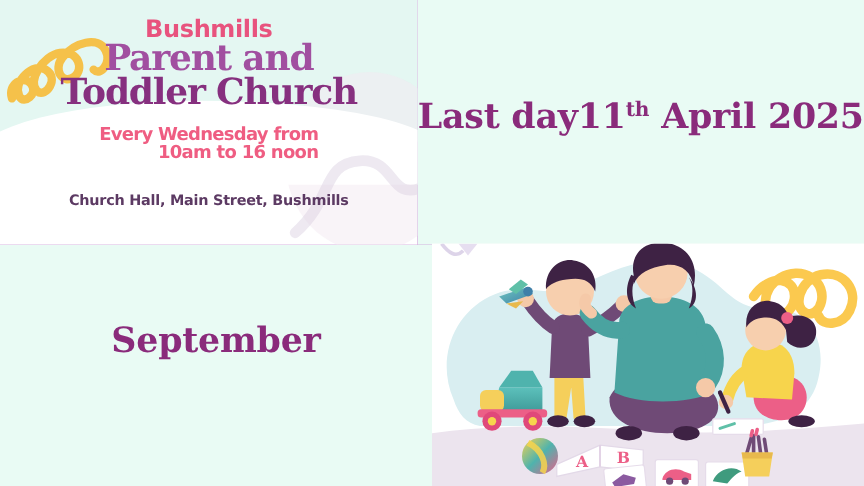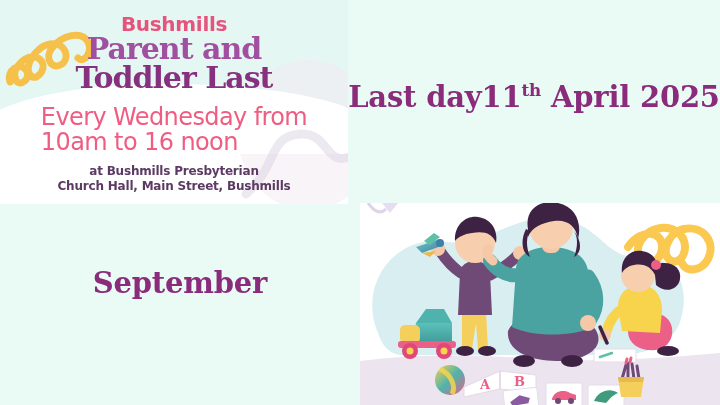--- a/index.html
+++ b/index.html
@@ -62,25 +62,25 @@
     font-size:30px;
     line-height:0.96;
     color:#8e3a8c;
     letter-spacing:-1px;
     text-align:center;
   }
   .p-title .l1 { color:#a14fa0; display:block; }
   .p-title .l2 { color:#86307f; display:block; }
   .p-when {
     font-family:"DejaVu Sans", sans-serif;
-    font-weight:normal;
-    font-size:24px;
+    font-weight:bold;
+    font-size:15px;
     line-height:1.06;
     color:#ef5d82;
-    text-align:left;
+    text-align:right;
     margin-top:12px;
     letter-spacing:-0.6px;
   }
   .p-where {
     font-family:"DejaVu Sans", sans-serif;
     font-weight:bold;
     font-size:12px;
     line-height:1.22;
     color:#5c3a63;
     text-align:center;
@@ -143,28 +143,28 @@
                C 6 60, 24 44, 34 50 C 46 57, 34 74, 27 68
                C 18 60, 32 38, 46 36 C 62 34, 66 50, 58 56
                C 48 63, 40 50, 48 40 C 58 27, 78 22, 84 34
                C 89 44, 80 56, 74 50" fill="none" stroke="#f5c14a" stroke-width="7" stroke-linecap="round" stroke-linejoin="round"></path>
     </svg>
 
     <div class="poster-content">
       <div class="p-bushmills">Bushmills</div>
       <div class="p-title">
         <span class="l1">Parent and</span>
-        <span class="l2">Toddler Last</span>
+        <span class="l2">Toddler Church</span>
       </div>
       <div class="p-when">
         <span>Every Wednesday from</span><br>
         <span>10am to 16 noon</span>
       </div>
       <div class="p-where">
-        <span>at Bushmills Presbyterian</span><br>
+        <br>
         <span>Church Hall, Main Street, Bushmills</span>
       </div>
     </div>
   </div>
 
   <div id="lastday">
     <div class="serif-purple ln">Last day</div>
     <div class="serif-purple ln">
       <span>11</span><sup class="ord">th</sup>
       <span>April 2025</span>

